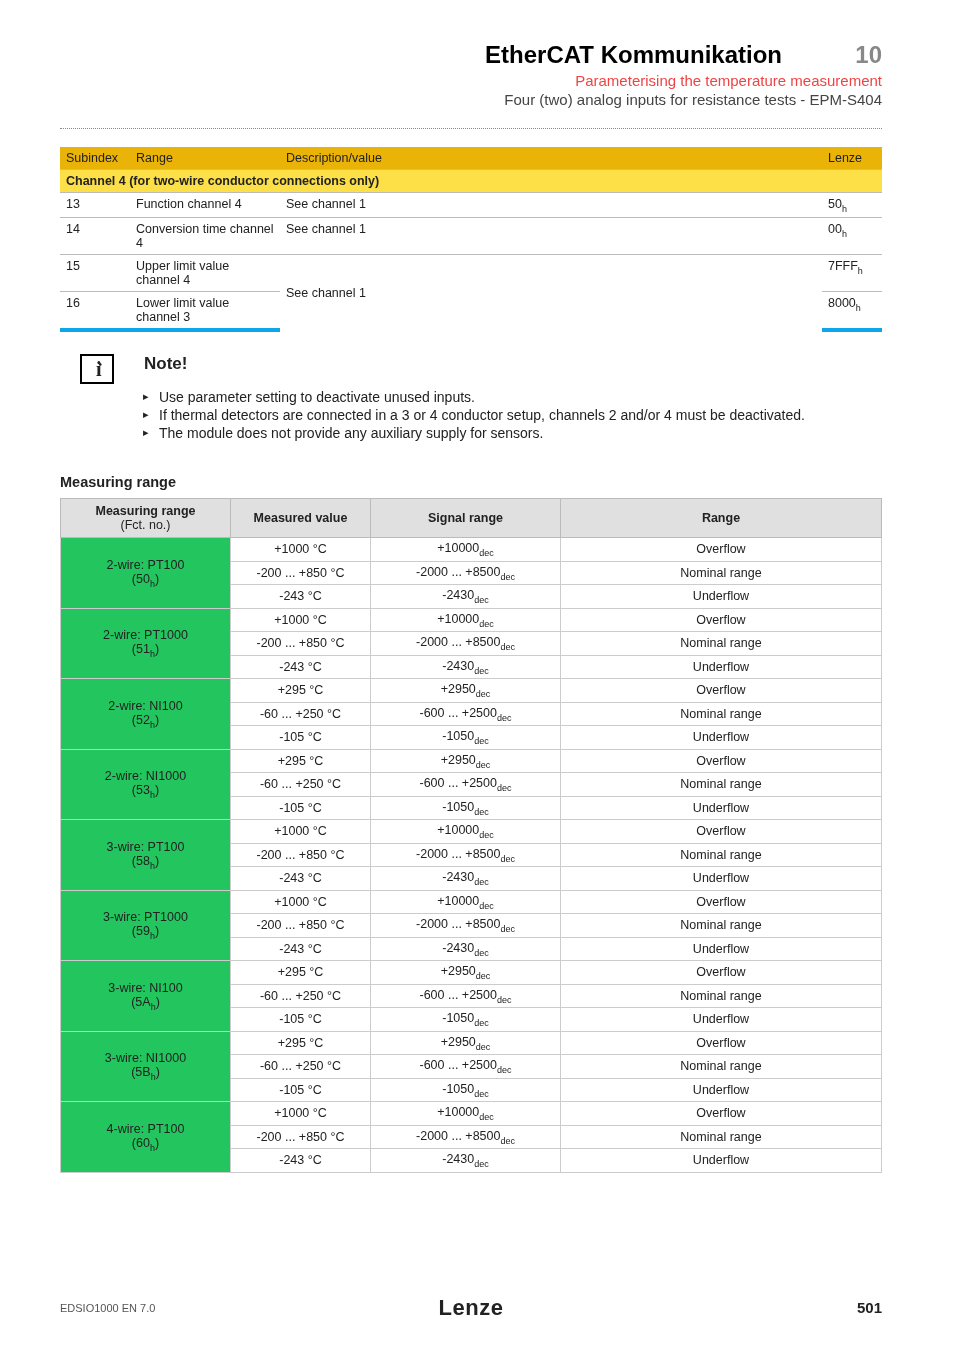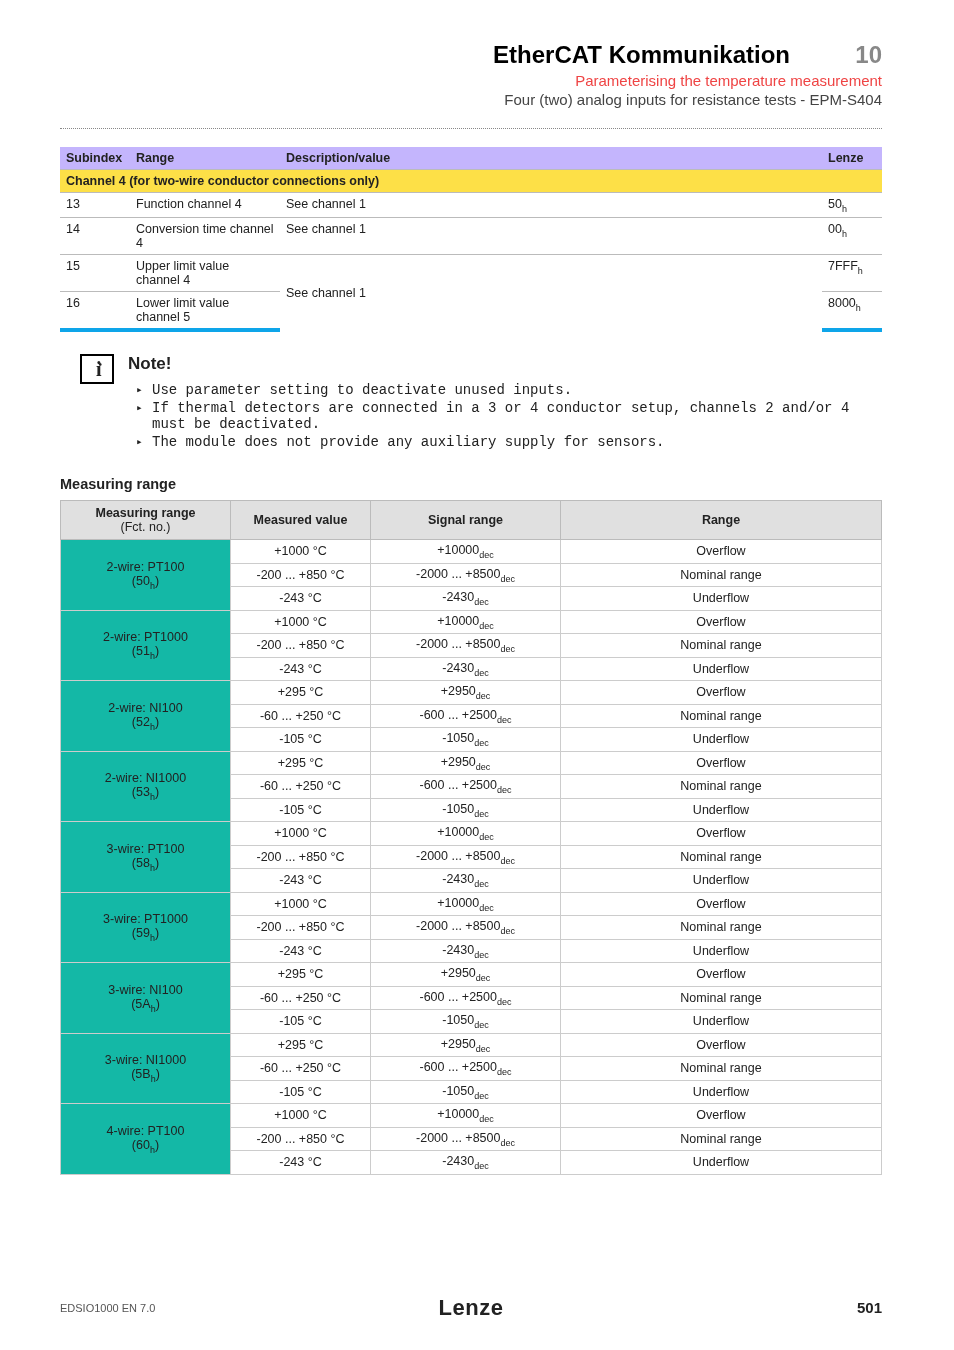--- a/index.html
+++ b/index.html
@@ -29,21 +29,21 @@
     color: #000;
   }
   .hdr-chapnum {
     font-size: 24px;
     font-weight: 700;
     color: #888;
     display: inline-block;
     width: 60px;
     text-align: right;
   }
-  .hdr-row { display: flex; justify-content: flex-end; align-items: baseline; gap: 32px; }
+  .hdr-row { display: flex; justify-content: flex-end; align-items: baseline; gap: 40px; }
   .hdr-sub {
     font-size: 15px;
     color: #ef4444;
     margin-top: 2px;
   }
   .hdr-sub2 {
     font-size: 15px;
     color: #444;
   }
   .rule-dotted {
@@ -58,22 +58,22 @@
     width: 100%;
     font-size: 12.5px;
   }
   table.small th, table.small td {
     border-top: 1px solid #bbb;
     padding: 4px 6px;
     text-align: left;
     vertical-align: top;
   }
   table.small thead th {
-    background: #c4b5fd;
-    font-weight: 700;
+    background: #eab308;
+    font-weight: 400;
     border-top: none;
   }
   table.small tr.section td {
     background: #fde047;
     font-weight: 600;
   }
   table.small tr:last-child td { border-bottom: 4px solid #0ea5e9; }
   table.small .col-sub { width: 70px; }
   table.small .col-name { width: 150px; }
   table.small .col-desc { }
@@ -90,22 +90,22 @@
     width: 30px; height: 26px;
     border: 2.2px solid #000;
     display: flex; align-items: center; justify-content: center;
     font-weight: 900;
     font-family: Georgia, serif;
     font-size: 20px;
     line-height: 1;
   }
   .note-icon span::before { content: "\2022"; font-size: 10px; position: relative; top: -8px; left: 6px; }
   .note-body { flex: 1; }
-  .note-title { font-size: 17px; font-weight: 700; margin-bottom: 6px; }
-  .note-body ul { margin: 8px; padding-left: 0; list-style: none; font-family: Liberation Mono, monospace; }
+  .note-title { font-size: 17px; font-weight: 700; margin-bottom: 6px; margin-left: 16px; }
+  .note-body ul { margin: 15px; padding-left: 0; list-style: none; }
   .note-body li { position: relative; padding-left: 16px; margin: 2px 0; font-size: 14px; }
   .note-body li::before { content: "\25B8"; position: absolute; left: 0; top: 1px; font-size: 11px; }
 
   .section-heading {
     font-size: 14.5px;
     font-weight: 700;
     margin: 18px 0 8px 0;
   }
 
   
@@ -124,21 +124,21 @@
   table.range td {
     border: 1px solid #ccc;
     padding: 3px 6px;
     text-align: center;
     vertical-align: middle;
   }
   table.range .col-a { width: 170px; }
   table.range .col-b { width: 140px; }
   table.range .col-c { width: 190px; }
   table.range .col-d { }
-  table.range td.group { background: #14b8a6; }
+  table.range td.group { background: #22c55e; }
   .decsub { font-size: 9px; vertical-align: sub; }
 
   
   .footer {
     position: absolute;
     bottom: 34px;
     left: 60px;
     right: 72px;
     display: flex;
     align-items: center;
@@ -204,21 +204,21 @@
           <td>00<span class="sub">h</span></td>
         </tr>
         <tr>
           <td>15</td>
           <td>Upper limit value channel 4</td>
           <td rowspan="2" style="vertical-align: middle;">See channel 1</td>
           <td>7FFF<span class="sub">h</span></td>
         </tr>
         <tr>
           <td>16</td>
-          <td>Lower limit value channel 5</td>
+          <td>Lower limit value channel 3</td>
           <td>8000<span class="sub">h</span></td>
         </tr>
       </tbody>
   </table>
 
   <div class="note-wrap">
     <div class="note-icon">
         <span>i</span>
       </div>
     <div class="note-body">

